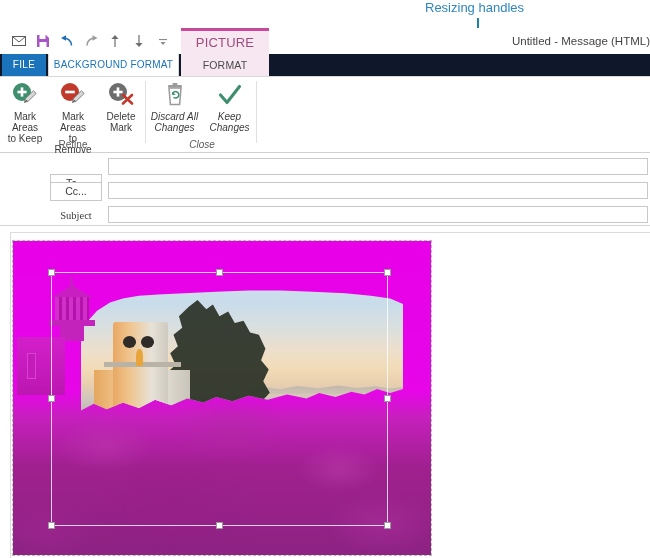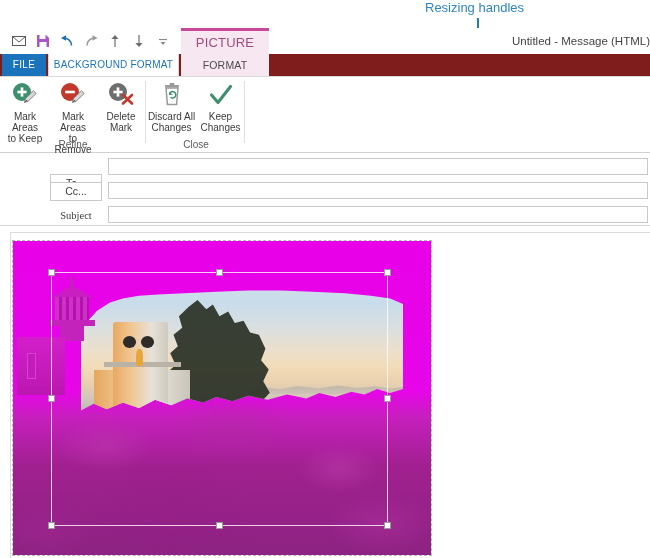--- a/index.html
+++ b/index.html
@@ -111,21 +111,21 @@
     font-size: 13px;
     color: #9c4d7e;
     letter-spacing: 0.2px;
     line-height: 24px;
   }
 
   
   #tab-strip {
     position: relative;
     height: 22px;
-    background: #7f1d1d;
+    background: #0f172a;
     border-bottom: 1px solid #d9d9d9;
   }
   #tab-file {
     position: absolute;
     left: 2px;
     top: 0;
     width: 44px;
     height: 22px;
     background: #1b74bb;
     color: #ffffff;
@@ -171,21 +171,21 @@
     height: 75px;
     background: #ffffff;
     border-bottom: 1px solid #d0d0d0;
   }
   .ribbon-group {
     position: absolute;
     top: 0;
     height: 75px;
   }
   #group-refine  { left: 0px;   width: 146px; }
-  #group-close   { left: 147px; width: 98px;  }
+  #group-close   { left: 147px; width: 110px; font-style: italic;  }
   .group-divider {
     position: absolute;
     top: 4px;
     width: 1px;
     height: 62px;
     background: #e0e0e0;
   }
   .ribbon-buttons {
     display: flex;
     align-items: flex-start;

